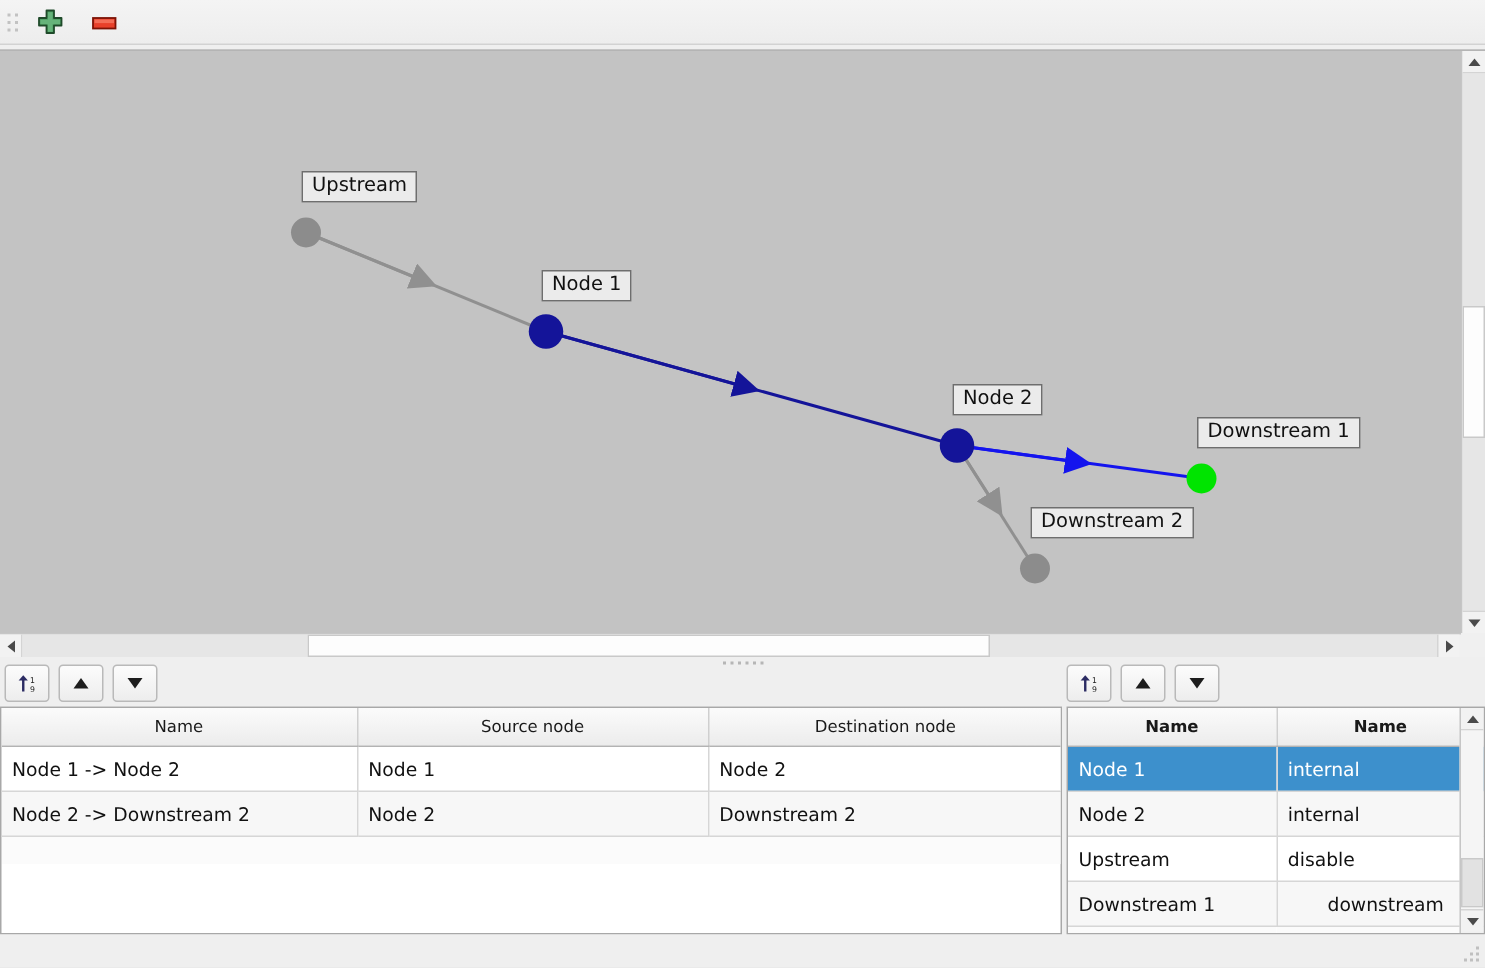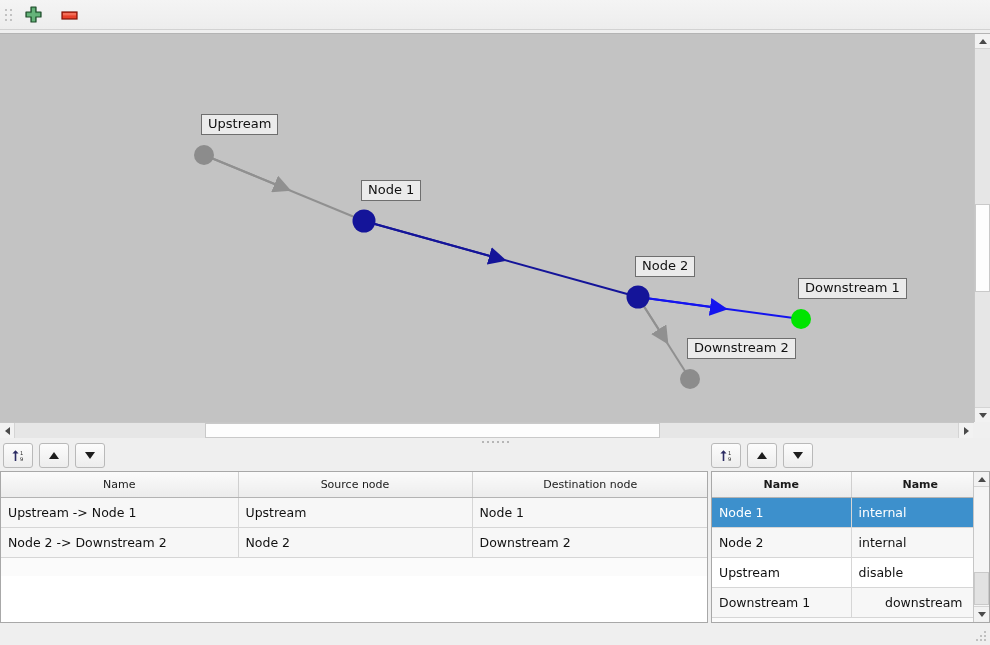--- a/index.html
+++ b/index.html
@@ -236,24 +236,24 @@
           <col style="width:236px">
         </colgroup>
       <thead>
         <tr>
           <th>Name</th>
           <th>Source node</th>
           <th style="border-right:none;">Destination node</th>
         </tr>
       </thead>
       <tbody>
-        <tr class="even">
-          <td>Upstream -&gt; Node 1</td>
-          <td>Upstream</td>
-          <td style="border-right:none;">Node 1</td>
+        <tr class="odd">
+          <td>Node 1 -&gt; Node 2</td>
+          <td>Node 1</td>
+          <td style="border-right:none;">Node 2</td>
         </tr>
         <tr class="even">
           <td>Node 2 -&gt; Downstream 2</td>
           <td>Node 2</td>
           <td style="border-right:none;">Downstream 2</td>
         </tr>
         <tr class="filler">
           <td></td>
             <td></td>
             <td></td>

